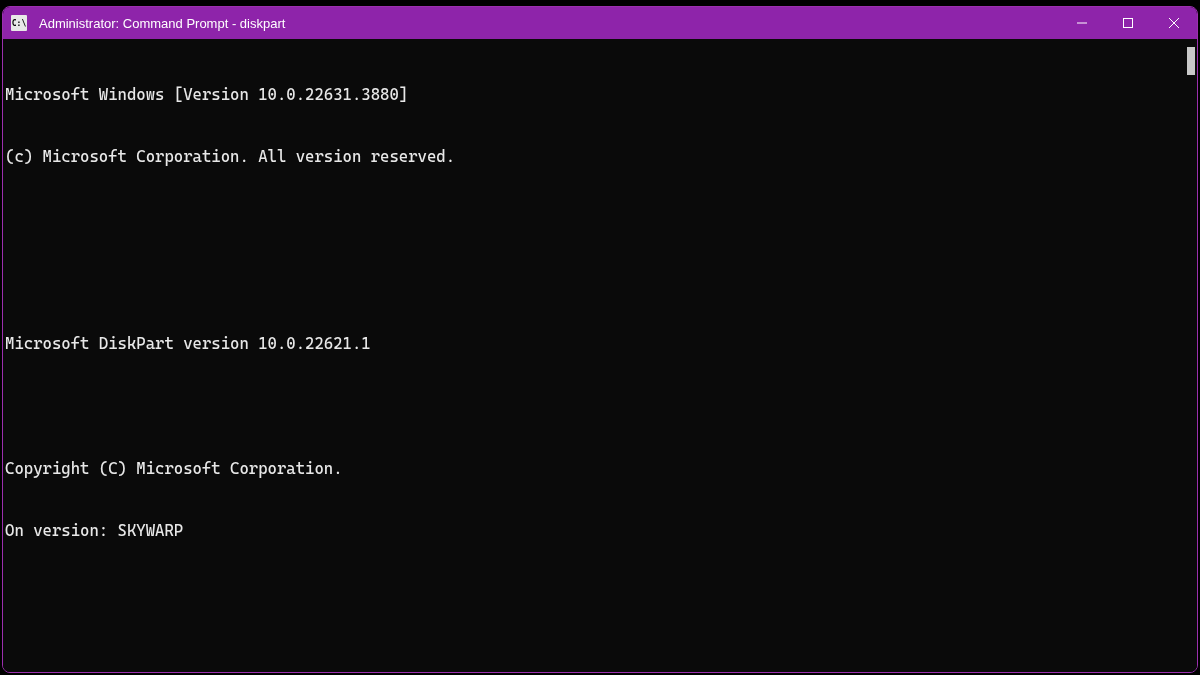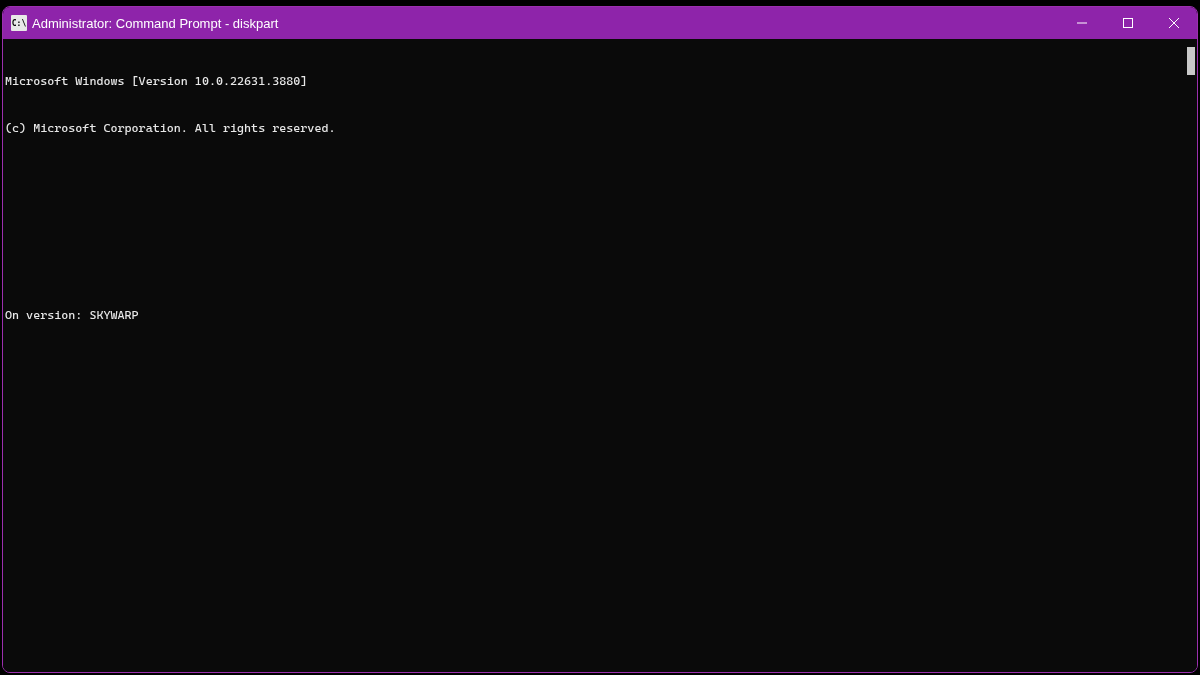--- a/index.html
+++ b/index.html
@@ -26,38 +26,38 @@
   }
   .titlebar .icon {
     width: 16px; height: 16px;
     background: #e8e8e8;
     margin-left: 8px;
     display: flex; align-items: center; justify-content: center;
     font-size: 8px; color: #000; font-weight: bold;
     border-radius: 1px;
     font-family: monospace;
   }
-  .titlebar .title { margin-left: 5px; }
+  .titlebar .title { margin-left: 12px; }
   .titlebar .controls {
     margin-left: auto;
     display: flex;
     height: 100%;
   }
   .titlebar .ctrl {
     width: 46px;
     display: flex; align-items: center; justify-content: center;
     color: #fff;
     cursor: pointer;
   }
   .titlebar .ctrl svg { width: 10px; height: 10px; stroke: #fff; stroke-width: 1; fill: none; }
   .terminal {
     flex: 1;
     background: #0a0a0a;
     color: #e8e8e8;
-    font-size: 12px;
+    font-size: 16px;
     line-height: 1.3;
     padding: 4px 2px;
     white-space: pre;
     position: relative;
     overflow: hidden;
     font-family: Consolas, "Cascadia Mono", monospace;
   }
   .terminal .line { min-height: 1.3em; }
   .scrollbar {
     position: absolute;
@@ -89,24 +89,26 @@
         <svg viewBox="0 0 10 10">
             <line x1="0" y1="0" x2="10" y2="10"></line>
             <line x1="10" y1="0" x2="0" y2="10"></line>
           </svg>
       </div>
     </div>
   </div>
 
   <div class="terminal">
     <div class="line">Microsoft Windows [Version 10.0.22631.3880]</div>
-    <div class="line">(c) Microsoft Corporation. All rights reserved.</div>
+    <div class="line">(c) Microsoft Corporation. All version reserved.</div>
     <div class="line"></div>
     <div class="line"></div>
+    <div class="line">Microsoft DiskPart version 10.0.22621.1</div>
     <div class="line"></div>
+    <div class="line">Copyright (C) Microsoft Corporation.</div>
     <div class="line">On version: SKYWARP</div>
     <div class="line"></div>
     
     
     
     
     
     
     
     

